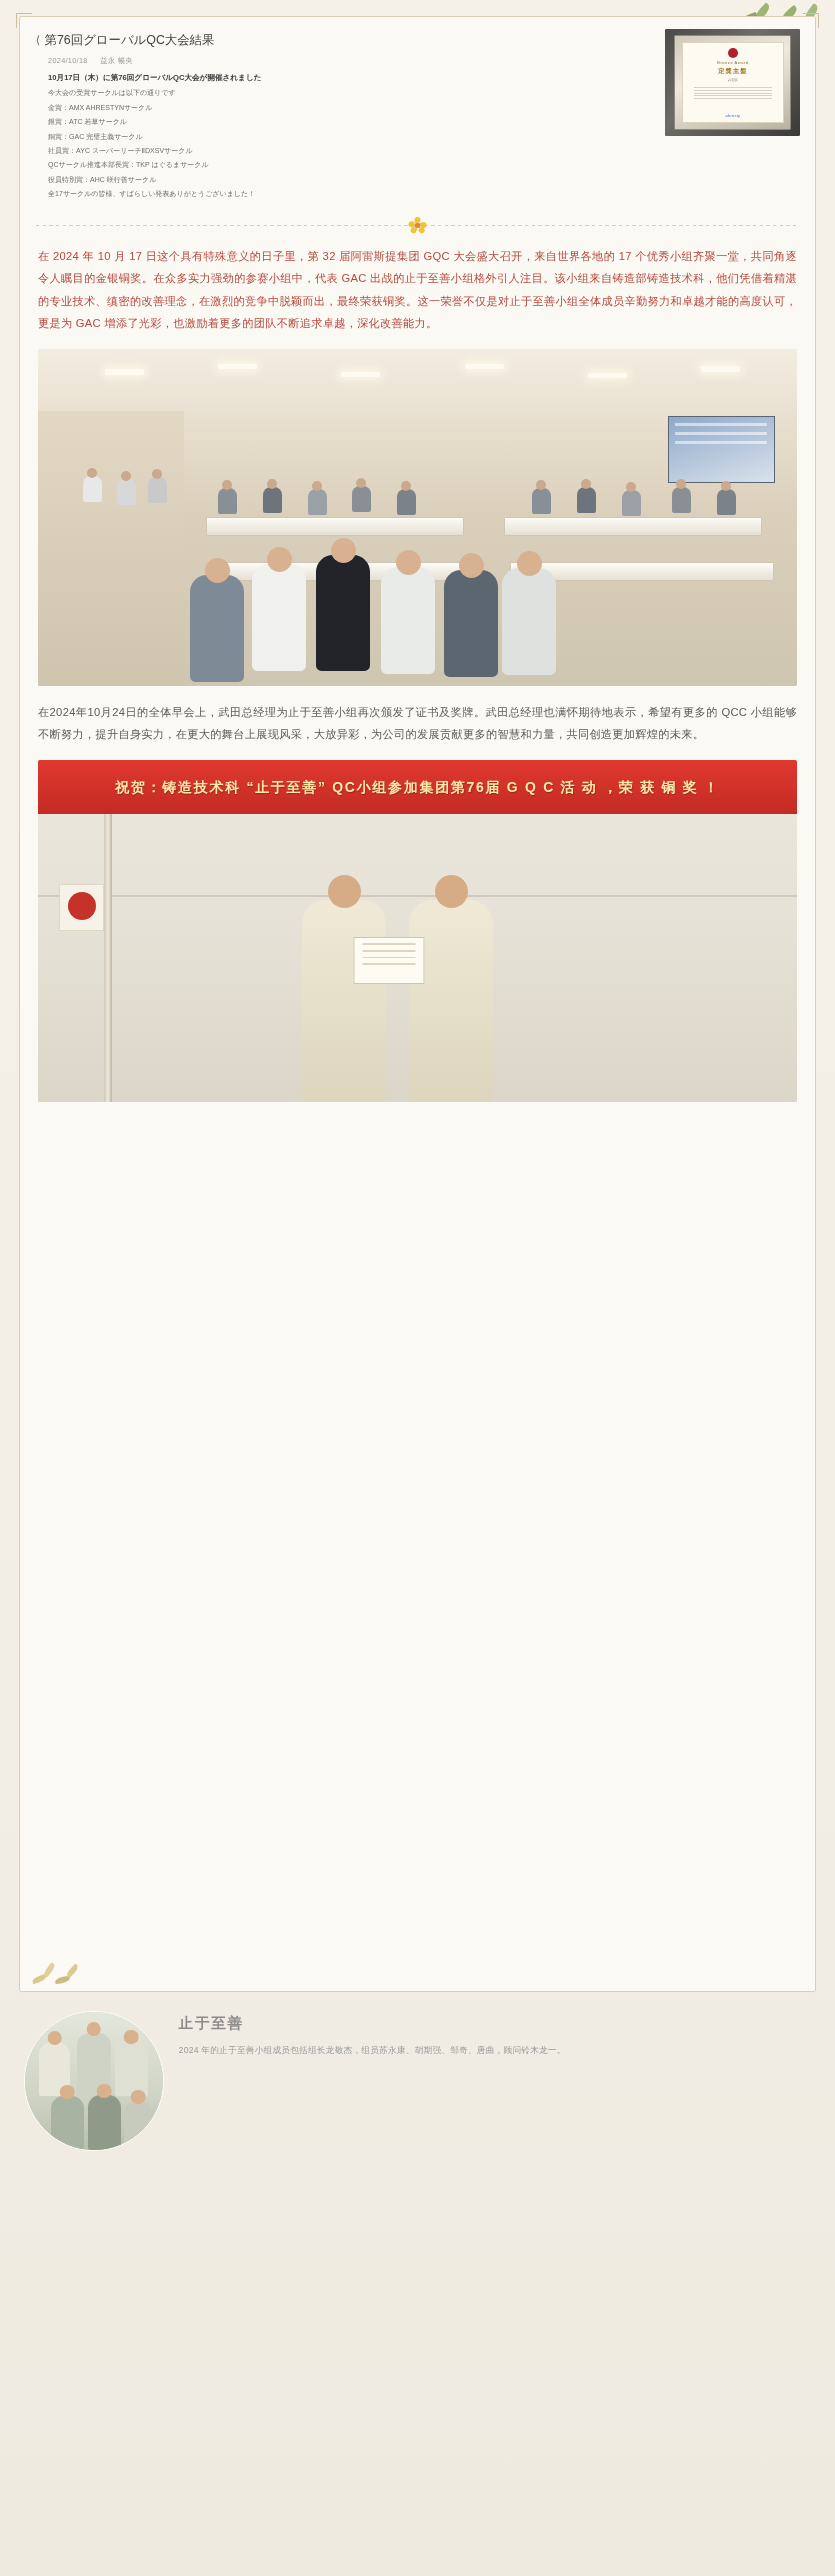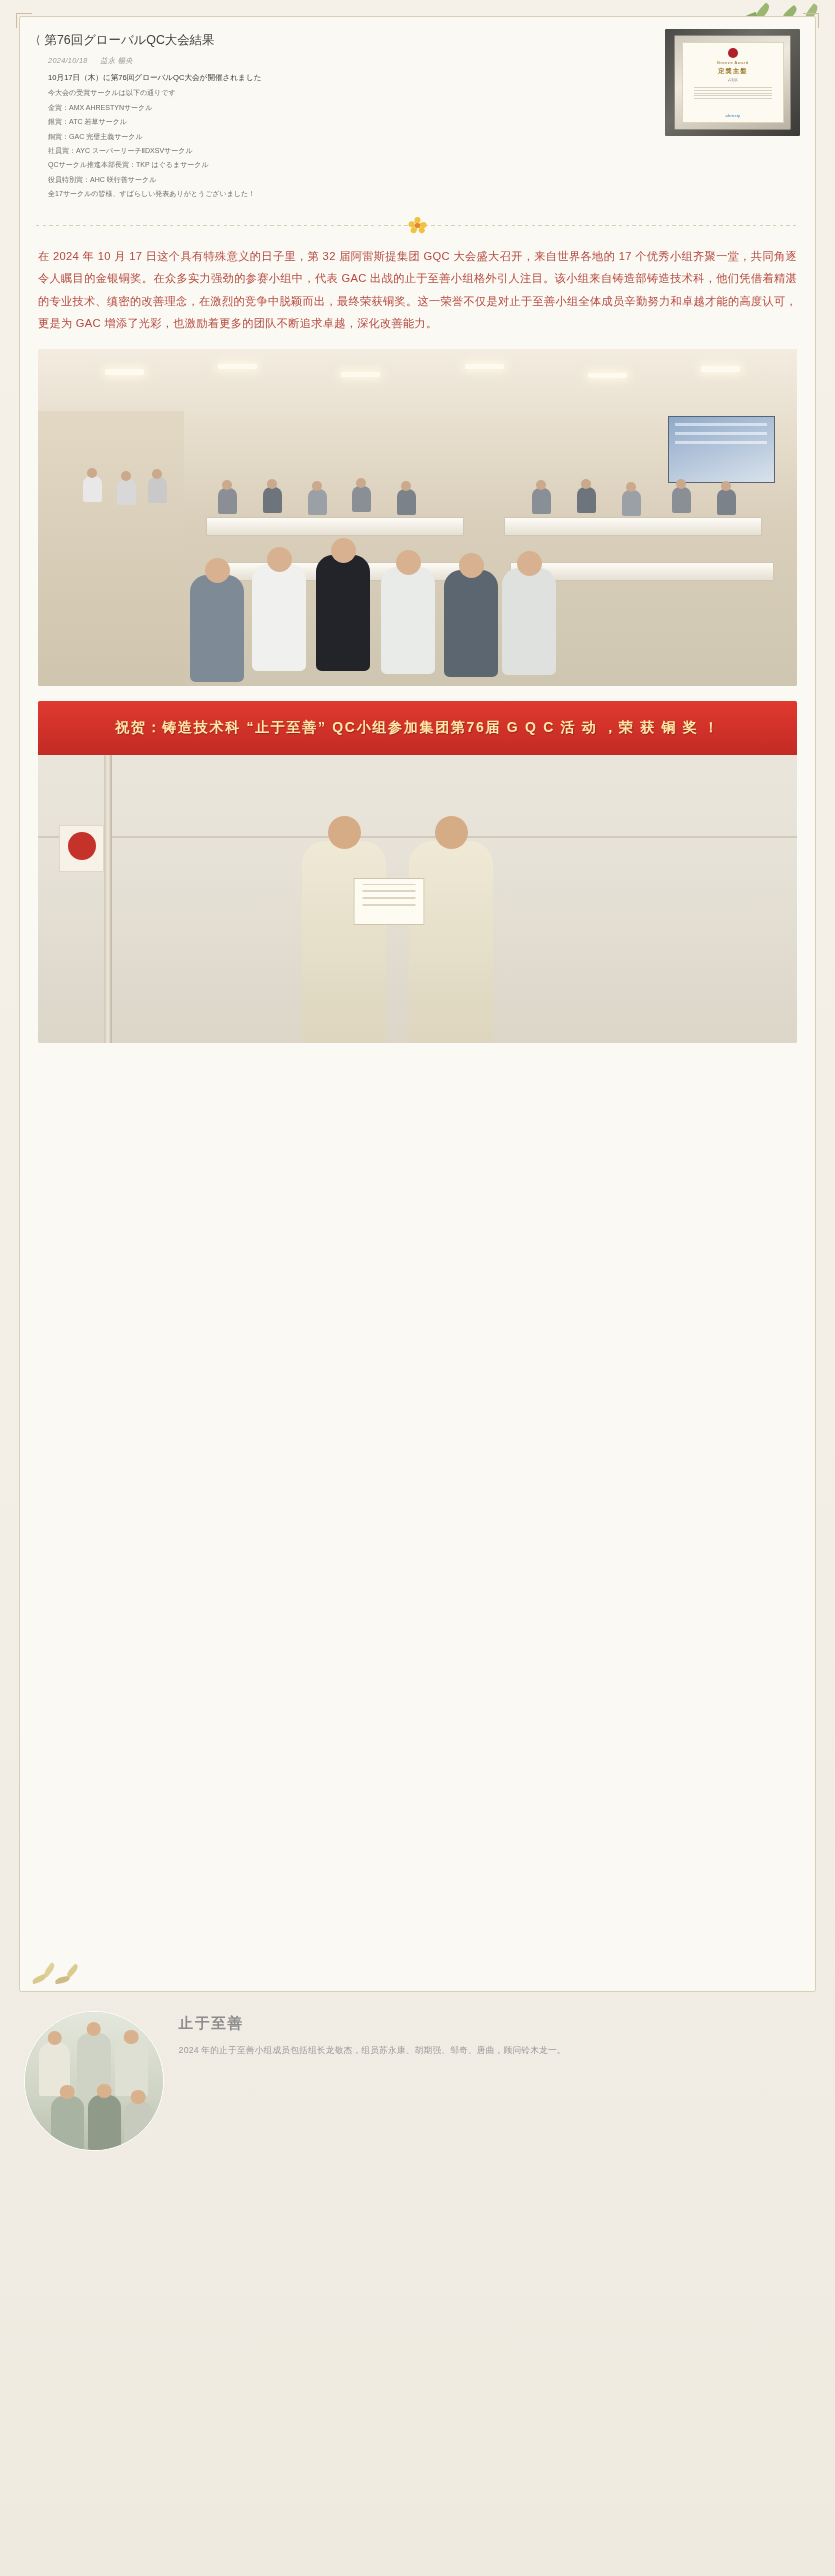--- a/index.html
+++ b/index.html
@@ -71,26 +71,25 @@
   .chev {
     font-size: 11.2px;
     color: #6b6b6b;
     line-height: 1;
   }
   .quote-meta {
     font-size: 7.3px;
     color: #9a9a9a;
     margin: 0 0 6.7px 13.5px;
     letter-spacing: 0.3px;
-    font-style: italic;
   }
   .quote-meta .sep { display: inline-block; width: 7.9px; }
   .quote-sub {
     font-size: 7.6px;
-    font-weight: 400;
+    font-weight: 700;
     color: #3a3a3a;
     margin: 0 0 5.6px 13.5px;
   }
   .quote-line {
     font-size: 7px;
     color: #6d6d6d;
     margin: 0 0 3.9px 13.5px;
     line-height: 1.5;
   }
   .quote-thumb {
@@ -530,20 +529,21 @@
       <div class="front-group">
         <div class="fg-p" style="left:0px;   top:34px; background:#7e8a96;"></div>
         <div class="fg-p" style="left:62px; top:23.6px; background:#f0f0ee;"></div>
         <div class="fg-p" style="left:126px; top:14.6px; background:#22242a; height:116px;"></div>
         <div class="fg-p" style="left:191px; top:26px; background:#e9ebe8;"></div>
         <div class="fg-p" style="left:254px; top:29px; background:#5c6670;"></div>
         <div class="fg-p" style="left:312px; top:27px; background:#dfe1de;"></div>
       </div>
     </div>
 
+    <p class="para dark">在2024年10月24日的全体早会上，武田总经理为止于至善小组再次颁发了证书及奖牌。武田总经理也满怀期待地表示，希望有更多的 QCC 小组能够不断努力，提升自身实力，在更大的舞台上展现风采，大放异彩，为公司的发展贡献更多的智慧和力量，共同创造更加辉煌的未来。</p>
 
     <div class="photo ceremony">
       <div class="cer-bg"></div>
       <div class="cer-banner">
         <div class="cer-banner-text">祝贺：铸造技术科 “止于至善” QC小组参加集团第76届 G Q C 活 动 ，荣 获 铜 奖 ！</div>
       </div>
       <div class="cer-wall-line"></div>
       <div class="cer-pipe"></div>
       <div class="cer-poster">
         <div class="seal"></div>

